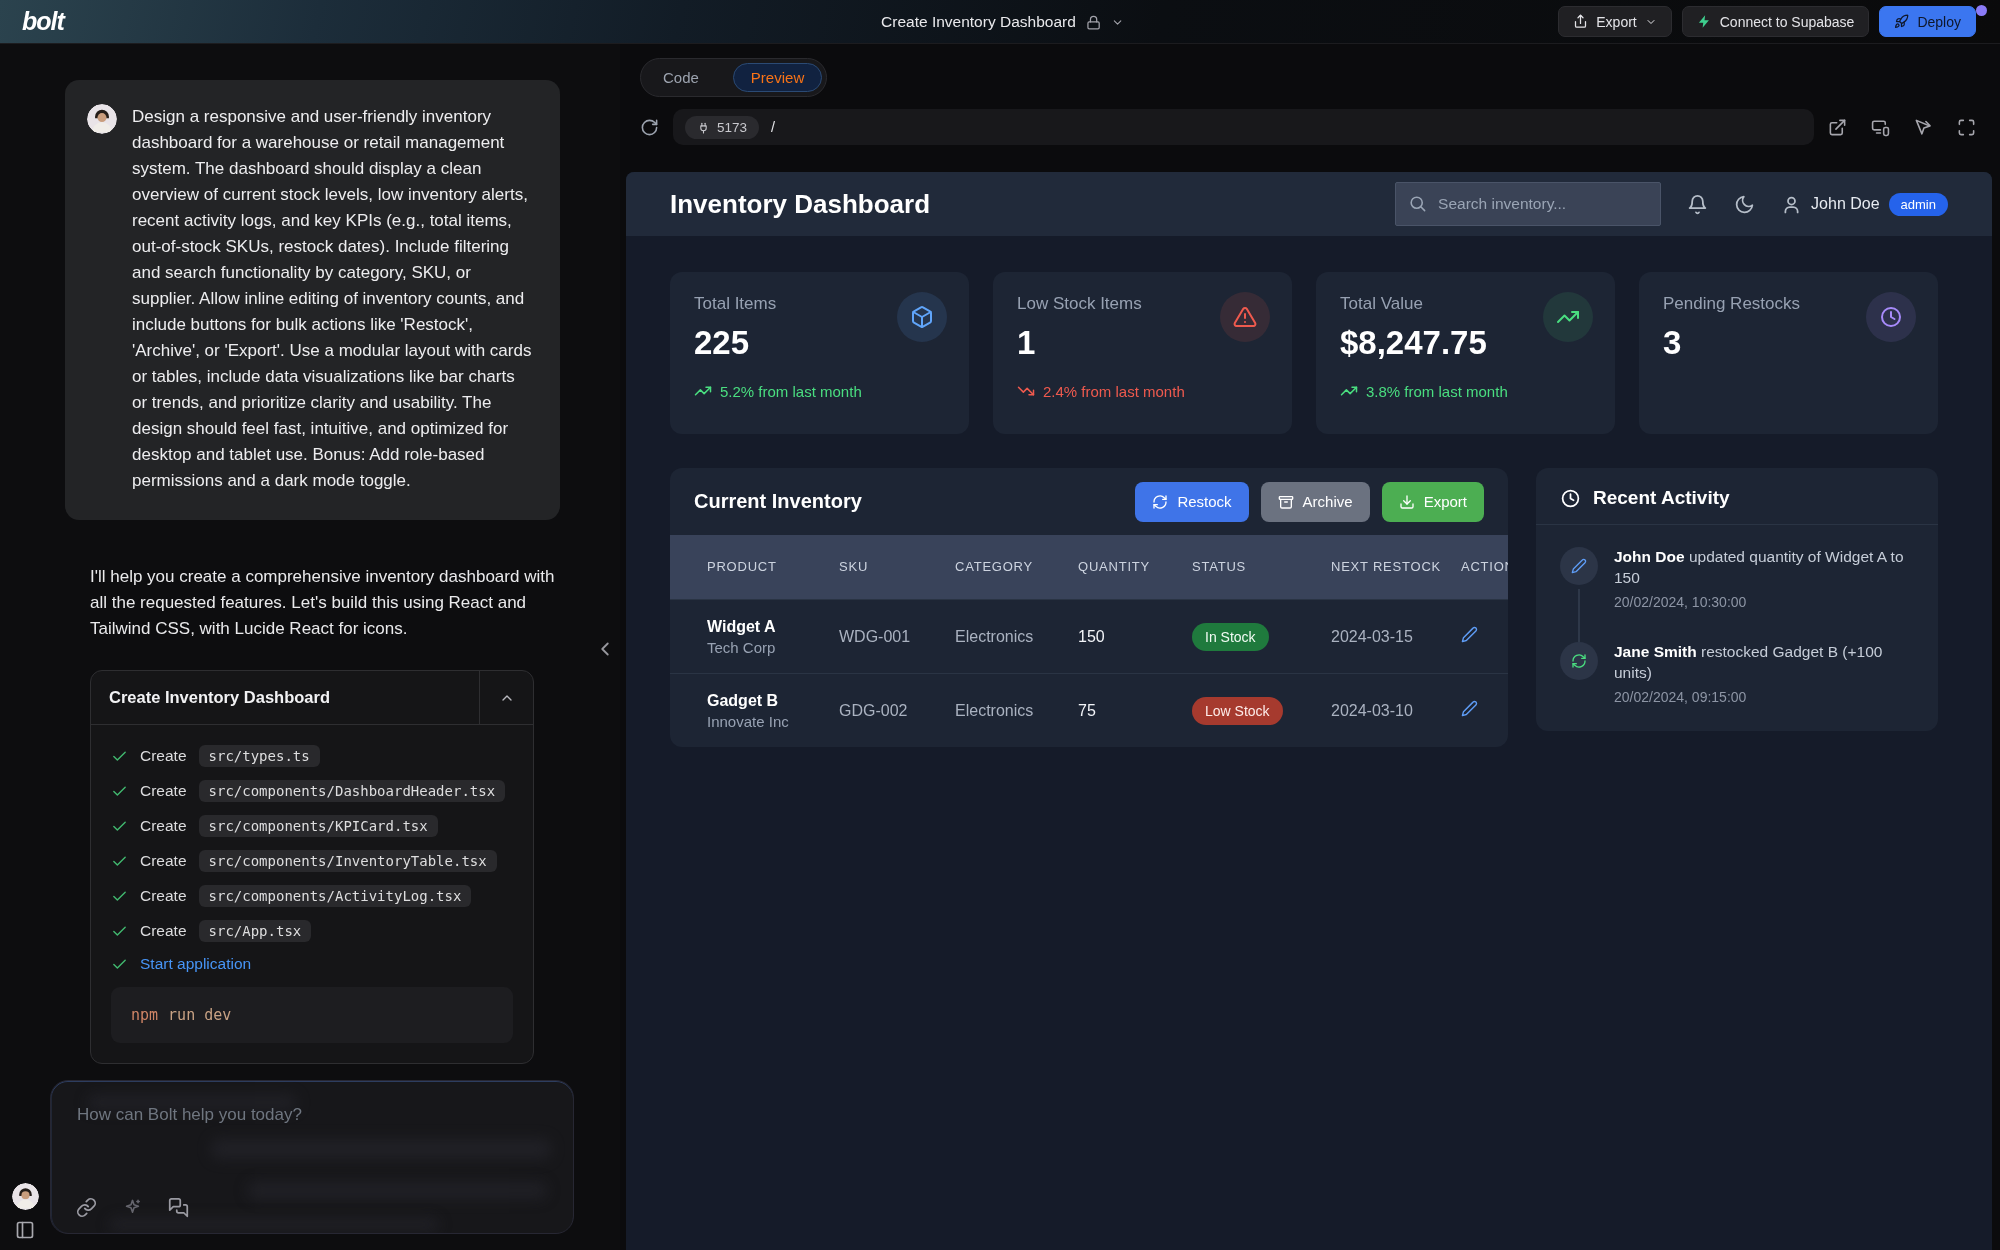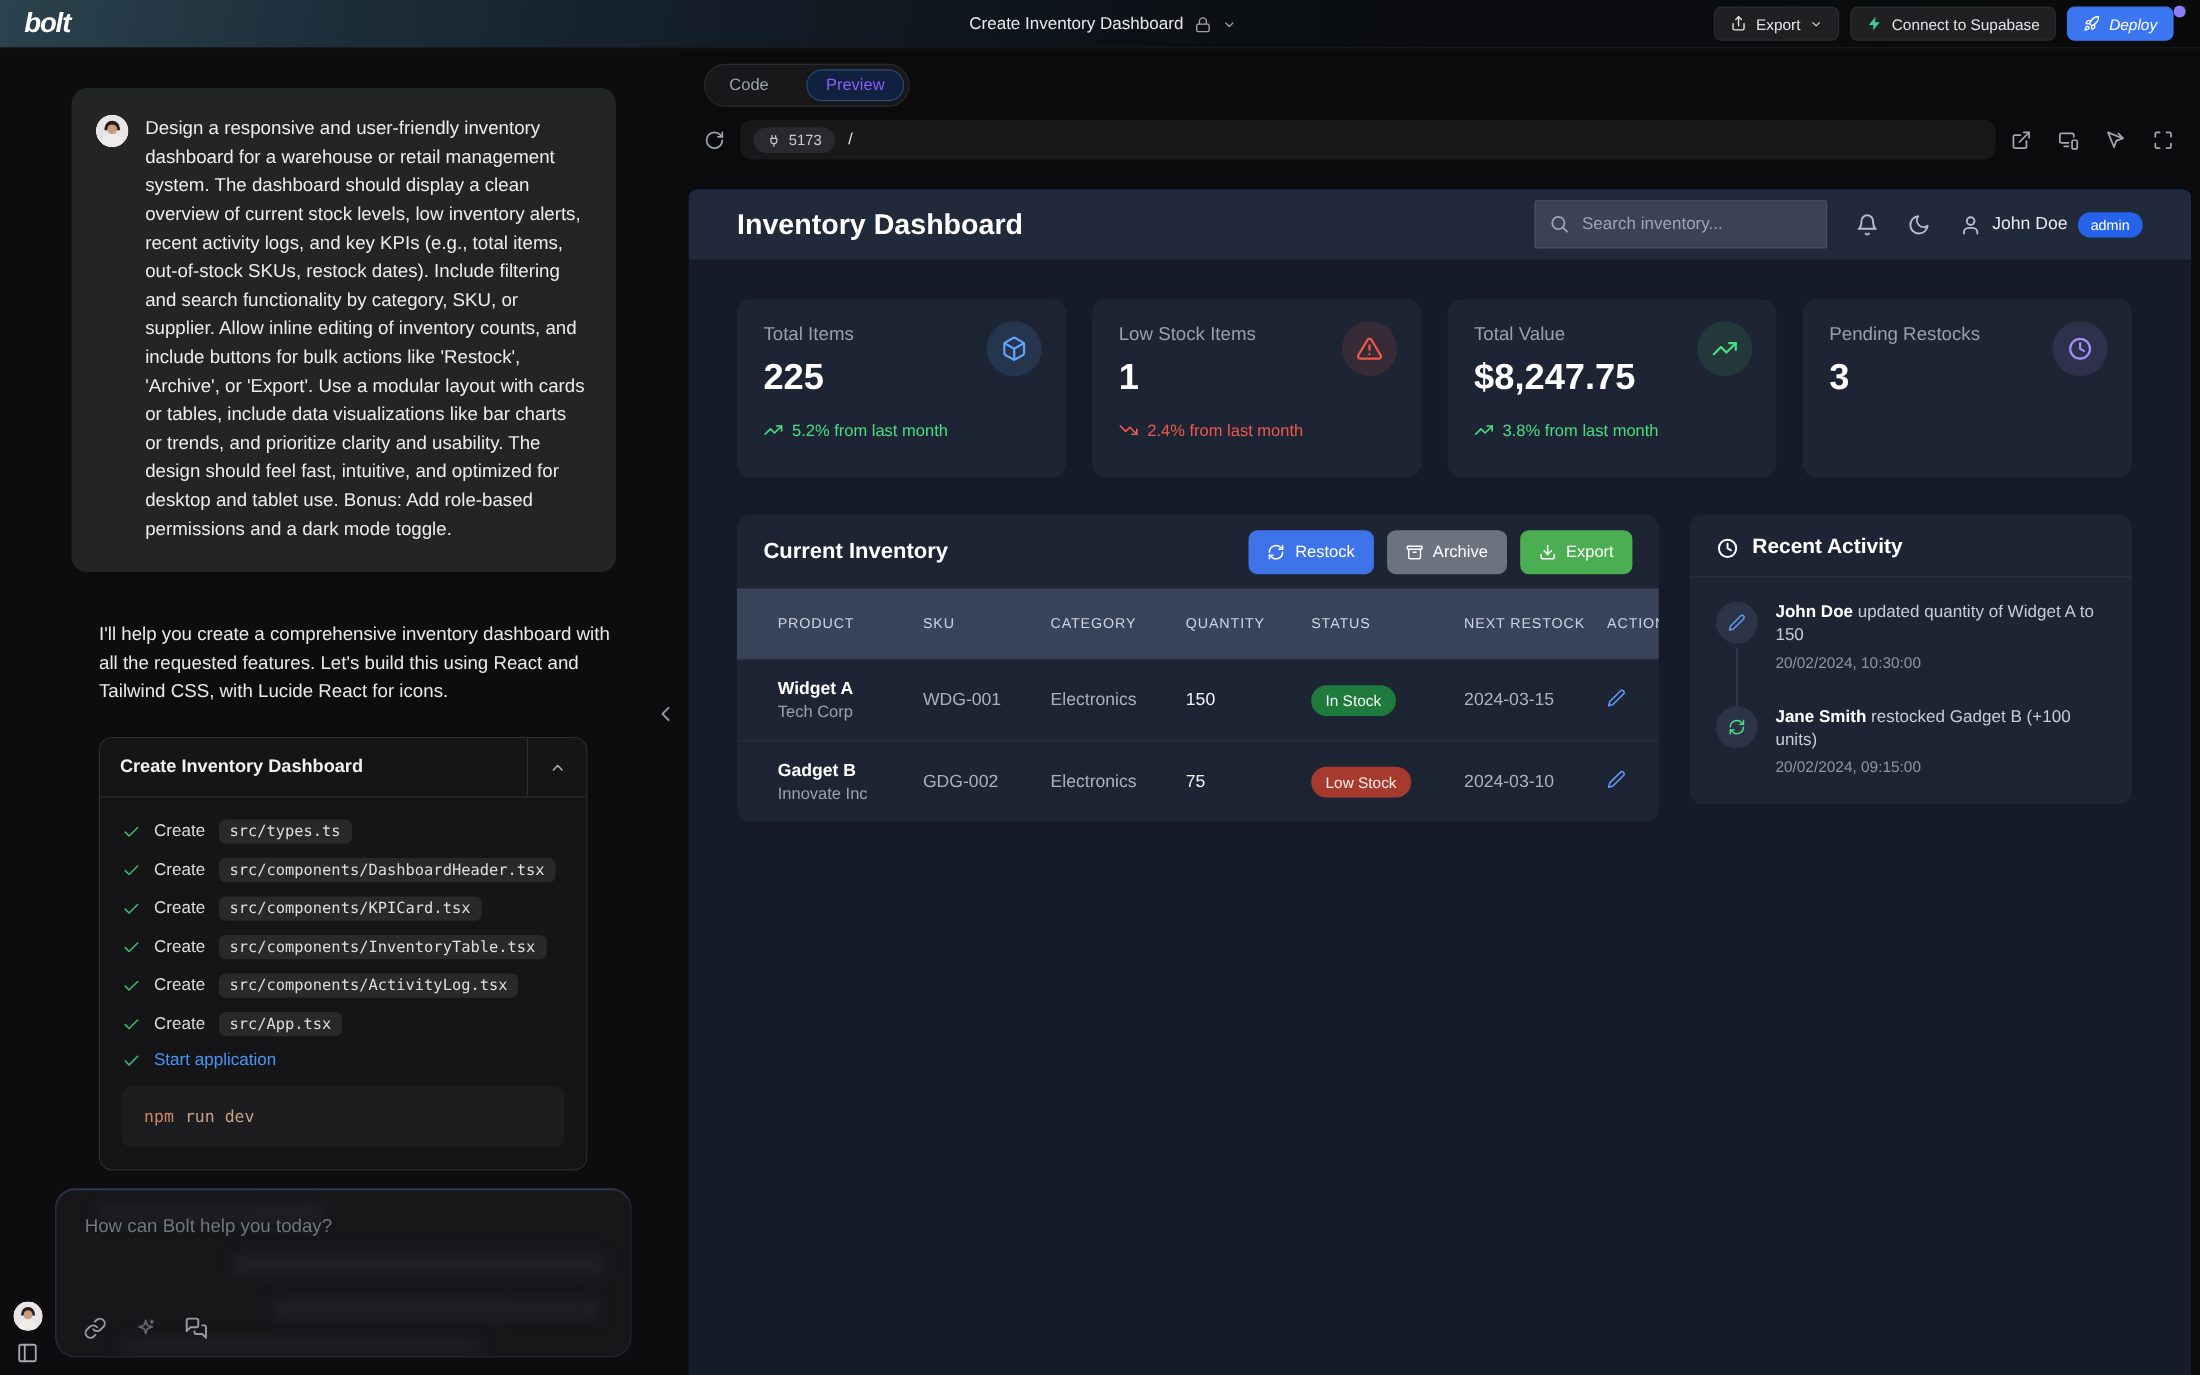--- a/index.html
+++ b/index.html
@@ -13,21 +13,21 @@
     background:linear-gradient(103deg,#2b434e 0%,#1c2d3a 16%,#121c26 34%,#0b0e12 58%,#0a0a0b 100%);
     border-bottom:1px solid #1c1c1f; display:flex; align-items:center; z-index:40; }
   .logo { font-size:25px; font-weight:800; font-style:italic; letter-spacing:-1px; color:#fff; padding-left:22px; }
   .tb-center { position:absolute; left:50%; top:0; height:44px; transform:translateX(-49%);
     display:flex; align-items:center; gap:10px; }
   .tb-title { font-size:15.5px; color:#e9e9ec; }
   .tb-center .mini { color:#a3a3ab; }
   .tb-right { margin-left:auto; display:flex; align-items:center; gap:10px; padding-right:24px; }
   .tb-btn { height:31px; display:flex; align-items:center; gap:8px; padding:0 14px;
     background:#202023; border:1px solid #2c2c30; border-radius:7px; font-size:14px; color:#e4e4e8; cursor:pointer; }
-  .tb-btn.deploy { background:#3b76f0; border-color:#3b76f0; color:#ffffff;font-style:italic; }
+  .tb-btn.deploy { background:#3b76f0; border-color:#3b76f0; color:#0f172a; }
   .notif-dot { position:absolute; top:5px; right:13px; width:11px; height:11px; border-radius:50%; background:#8b7bf7; }
 
   
   .chat { position:absolute; top:44px; left:0; width:622px; bottom:0; background:#0d0d0f; }
   .user-card { margin:36px 62px 0 65px; background:#232426; border-radius:14px;
     padding:24px 26px 26px 22px; display:flex; gap:15px; }
   .avatar { width:30px; height:30px; border-radius:50%; flex:none; overflow:hidden; }
   .msg-text { font-size:17px; line-height:26px; color:#ededef; }
   .ai-intro { margin:44px 58px 0 90px; font-size:17px; line-height:26px; color:#eaeaec; }
   .artifact { margin:28px 88px 0 90px; background:#151517; border:1px solid #2e2e31; border-radius:12px; overflow:hidden; }
@@ -59,21 +59,21 @@
   .blob { position:absolute; background:#232329; filter:blur(7px); opacity:.8; border-radius:8px; }
   .corner-avatar { position:absolute; left:12px; bottom:40px; width:27px; height:27px; border-radius:50%; overflow:hidden; }
   .panel-toggle { position:absolute; left:15px; bottom:10px; color:#a8a8ae; cursor:pointer; }
   .collapse-chev { position:absolute; left:594px; top:638px; color:#97979d; cursor:pointer; }
 
   
   .wb { position:absolute; top:44px; left:620px; right:0; bottom:0; background:#0b0b0d; }
   .wb-tabs { padding:14px 0 0 20px; }
   .tab-pill { display:inline-flex; background:#18181b; border:1px solid #2a2a2e; border-radius:999px; padding:4px; gap:16px; }
   .tab { padding:6px 18px; border-radius:999px; font-size:15px; color:#9ca3af; cursor:pointer; }
-  .tab.active { color:#8b5cf6; background:#112240; border:1px solid #2b4a74; padding:5px 17px; }
+  .tab.active { color:#f97316; background:#112240; border:1px solid #2b4a74; padding:5px 17px; }
   .wb-url { display:flex; align-items:center; gap:14px; padding:12px 20px 0 20px; color:#9ca3af; }
   .url-box { flex:1; height:36px; background:#18181b; border-radius:10px; display:flex; align-items:center; padding:0 12px; gap:12px; }
   .port-pill { display:flex; align-items:center; gap:7px; background:#2a2a2e; border-radius:999px;
     padding:4px 12px; color:#c9c9ce; font-size:13.5px; }
   .url-path { color:#e4e4e8; font-size:14.5px; }
   .url-icons { display:flex; gap:24px; color:#a6a6ad; padding-right:4px; }
   .url-icons span { cursor:pointer; }
 
   
   .preview { position:absolute; top:128px; left:6px; right:8px; bottom:0; background:#151b29;

